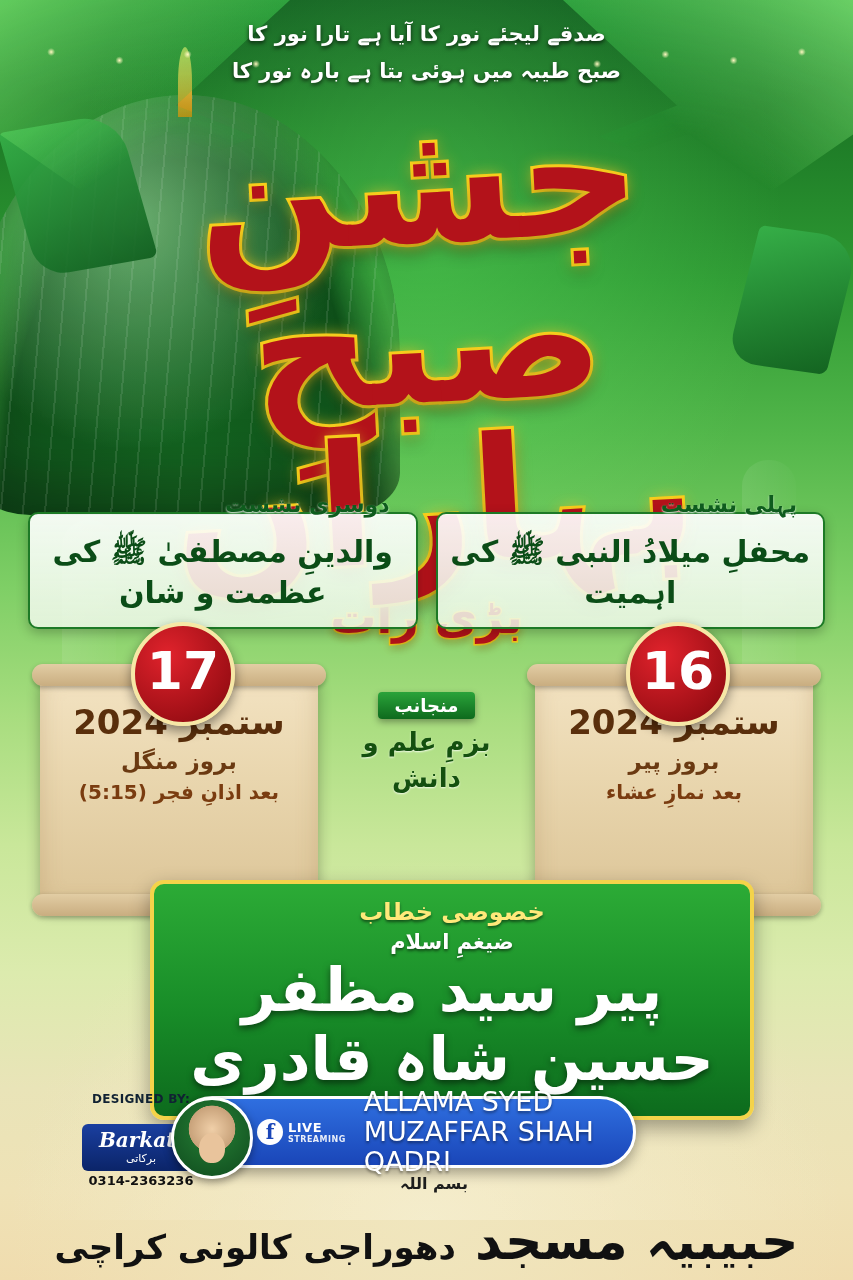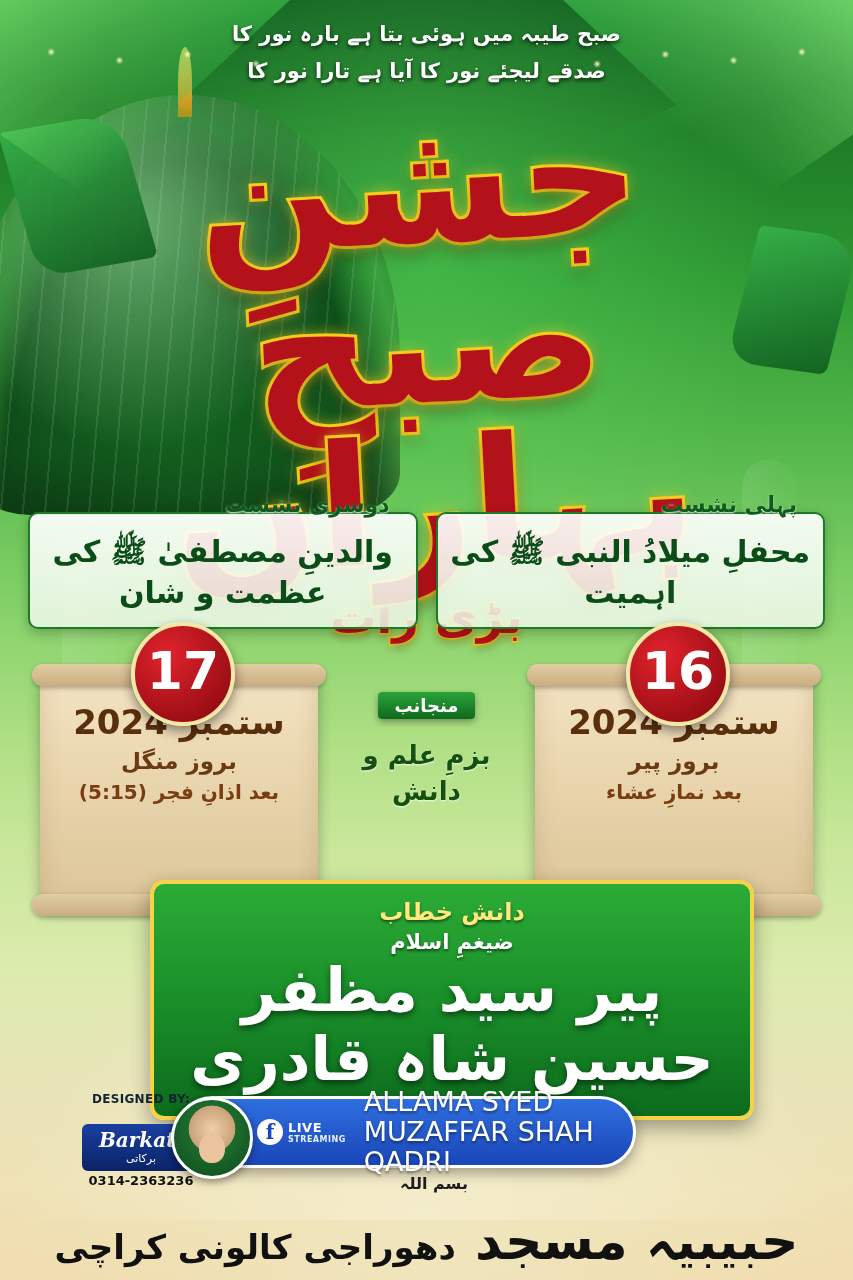--- a/index.html
+++ b/index.html
@@ -285,21 +285,21 @@
     display: inline-block;
     padding: 3px 16px;
     background: linear-gradient(180deg,#2aa33a,#0e6a1d);
     color: #fff;
     font-size: 18px;
     font-weight: bold;
     border-radius: 4px;
     box-shadow: 0 3px 7px rgba(0,0,0,0.35);
   }
   .mid-text {
-    margin-top: 18px;
+    margin-top: 5px;
     font-size: 26px;
     font-weight: bold;
     color: #14500f;
     line-height: 1.4;
     text-shadow: 0 1px 2px rgba(255,255,255,0.8);
   }
 
   
   .speaker {
     position: absolute;
@@ -506,22 +506,22 @@
   <div class="minaret m2"></div>
   <div class="building"></div>
 
   <div class="flag-cluster left"></div>
   <div class="flag-cluster right"></div>
   <div class="flag-green fg1"></div>
   <div class="flag-green fg2"></div>
   <div class="lights"></div>
 
   <div class="couplet">
+    <div>صدقے لیجئے نور کا آیا ہے تارا نور کا</div>
     <div>صبح طیبہ میں ہوئی بتا ہے بارہ نور کا</div>
-    <div>صدقے لیجئے نور کا آیا ہے تارا نور کا</div>
   </div>
 
   <div class="title-wrap">
     <div class="title-main">جشنِ صبحِ بہاراں</div>
     <div class="title-sub">بڑی رات</div>
   </div>
 
   <div class="sessions">
     <div class="session">
       <div class="session-tag">پہلی نشست</div>
@@ -550,21 +550,21 @@
     <div class="scroll">
       <div class="badge">17</div>
       <div class="scroll-month">ستمبر 2024</div>
       <div class="scroll-day">بروز منگل</div>
       <div class="scroll-time">بعد اذانِ فجر (5:15)</div>
     </div>
 
   </div>
 
   <div class="speaker">
-    <div class="speaker-label">دانش خطاب</div>
+    <div class="speaker-label">خصوصی خطاب</div>
     <div class="speaker-honorific">ضیغمِ اسلام</div>
     <div class="speaker-name">پیر سید مظفر حسین شاہ قادری</div>
   </div>
 
   <div class="designer">
     <div class="designer-label">DESIGNED BY:</div>
     <div class="designer-logo">
       <div class="brand">Barkati</div>
       <div class="brand-ur">برکاتی</div>
     </div>

